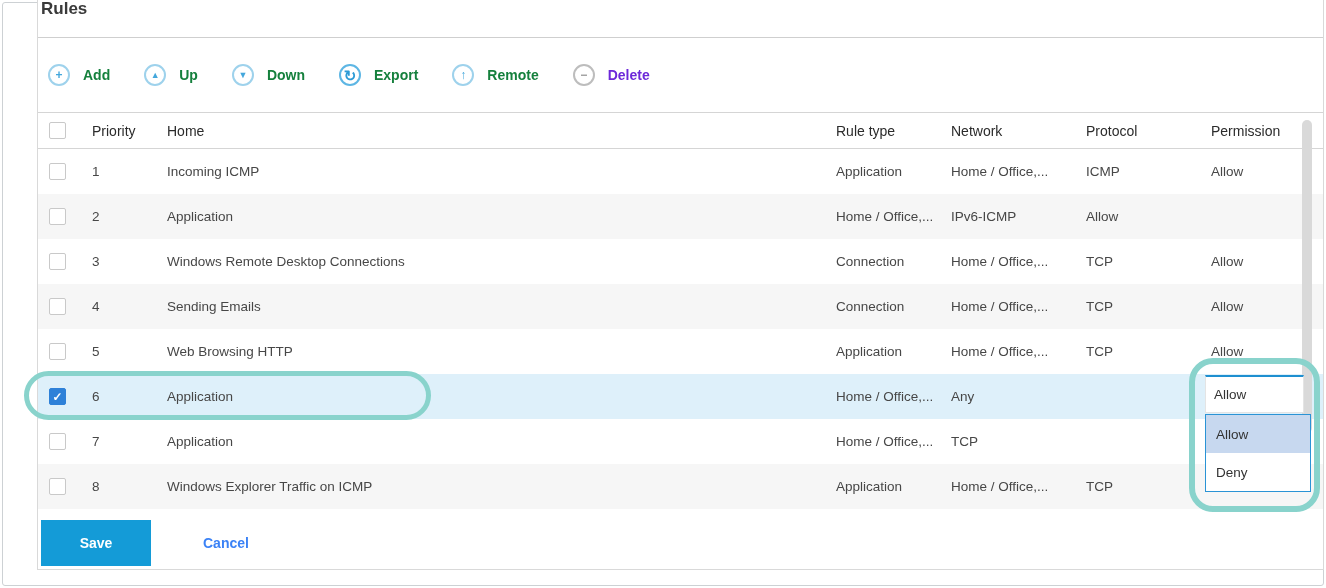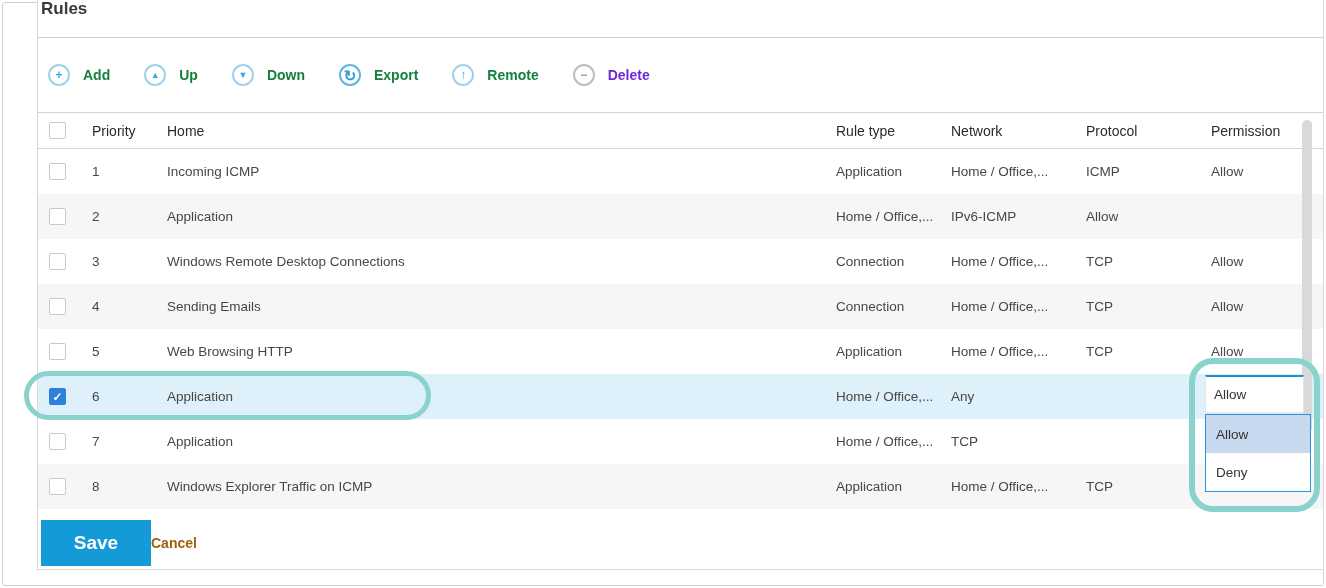--- a/index.html
+++ b/index.html
@@ -37,22 +37,22 @@
   .checkbox { width:17px; height:17px; border:1px solid #c9c9c9; border-radius:2px;
     background:#fff; margin-left:11px; cursor:pointer;
     display:flex; align-items:center; justify-content:center; }
   .checkbox.checked { background:#2e81d8; border-color:#2e81d8; color:#fff;
     font-size:12px; font-weight:bold; }
   .checkbox.checked::after { content:"✓"; }
 
   
   .footer { position:absolute; left:3px; top:529px; display:flex; align-items:center; }
   .save-btn { width:110px; height:46px; background:#149bd7; color:#fff; border:none;
-    font-family:inherit; font-size:19px; font-weight:bold; cursor:pointer; }
-  .cancel-link { font-size:14px; font-weight:bold; color:#a16207; cursor:pointer; }
+    font-family:inherit; font-size:14px; font-weight:bold; cursor:pointer; }
+  .cancel-link { margin-left:52px; font-size:14px; font-weight:bold; color:#3b82f6; cursor:pointer; }
 
   
   .scrollbar-thumb { position:absolute; left:1302px; top:120px; width:10px; height:313px;
     background:#d9d9d9; border-radius:5px; cursor:pointer; }
 
   
   .perm-select { position:absolute; left:1205px; top:375px; width:99px; height:38px;
     background:#fff; border:1px solid #e4e4e4; border-top:2px solid #1e8fd0;
     display:flex; align-items:center; padding-left:8px;
     font-size:13.5px; color:#333; cursor:pointer; z-index:5; }

